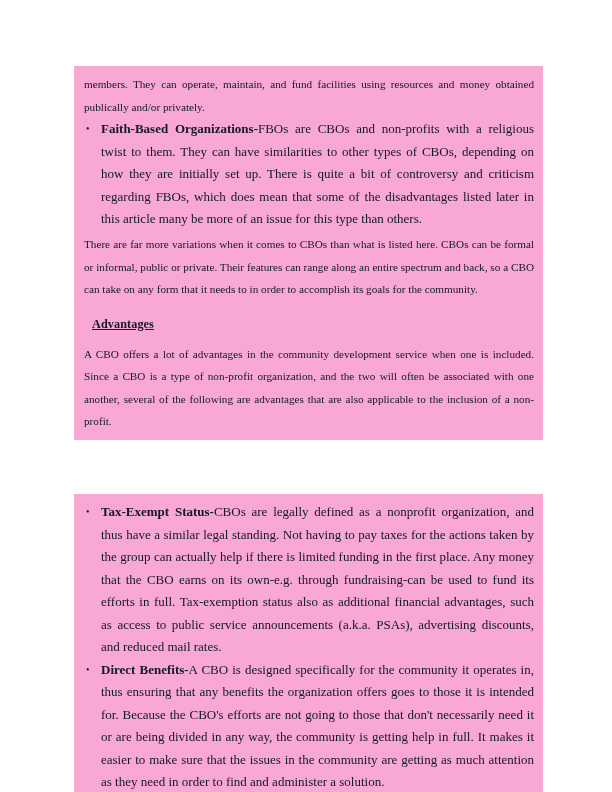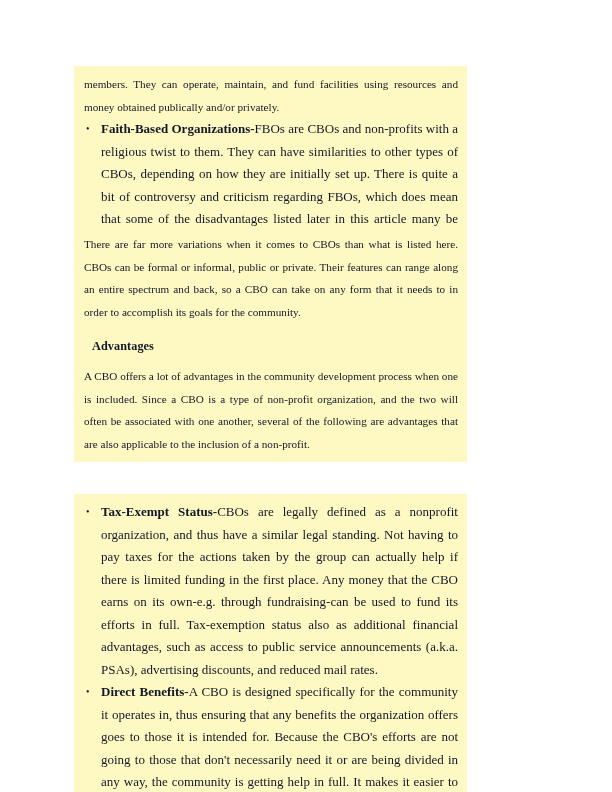--- a/index.html
+++ b/index.html
@@ -18,22 +18,22 @@
   .page {
     position: absolute;
     inset: 0;
     background: #ffffff;
   }
 
   
   .hl-block {
     position: absolute;
     left: 74px;
-    width: 393px;
-    background: #fef9c3;
+    width: 469px;
+    background: #f9a8d4;
     box-sizing: border-box;
   }
 
   .block-1 { top: 66px; }
   .block-2 { top: 226px; }
   .block-3 { top: 456px; margin-top: 38px; }
 
   .block-inner {
     padding: 7px 9px 7px 10px;
   }
@@ -83,20 +83,21 @@
   }
 
   h2.section-heading {
     margin: 0;
     padding: 0 0 0 8px;
     font-size: 12.2px;
     line-height: 30px;
     font-weight: bold;
     color: #111827;
     letter-spacing: 0.1px;
+    text-decoration: underline;
   }
   .spacer-heading-top { height: 8px; }
   .spacer-heading-bottom { height: 4px; }
 </style>
 </head>
 <body>
 
 <div class="page">
 
   <section class="hl-block block-1">
@@ -107,21 +108,21 @@
       </ul>
     </div>
   </section>
 
   <section class="hl-block block-2">
     <div class="block-inner">
       <p class="body">There are far more variations when it comes to CBOs than what is listed here. CBOs can be formal or informal, public or private. Their features can range along an entire spectrum and back, so a CBO can take on any form that it needs to in order to accomplish its goals for the community.</p>
       <div class="spacer-heading-top"></div>
       <h2 class="section-heading">Advantages</h2>
       <div class="spacer-heading-bottom"></div>
-      <p class="body">A CBO offers a lot of advantages in the community development process when one is included. Since a CBO is a type of non-profit organization, and the two will often be associated with one another, several of the following are advantages that are also applicable to the inclusion of a non-profit.</p>
+      <p class="body">A CBO offers a lot of advantages in the community development service when one is included. Since a CBO is a type of non-profit organization, and the two will often be associated with one another, several of the following are advantages that are also applicable to the inclusion of a non-profit.</p>
     </div>
   </section>
 
   <section class="hl-block block-3">
     <div class="block-inner">
       <ul class="bullets">
         <li><span class="lead-term">Tax-Exempt Status-</span><span>CBOs are legally defined as a nonprofit organization, and thus have a similar legal standing. Not having to pay taxes for the actions taken by the group can actually help if there is limited funding in the first place. Any money that the CBO earns on its own-e.g. through fundraising-can be used to fund its efforts in full. Tax-exemption status also as additional financial advantages, such as access to public service announcements (a.k.a. PSAs), advertising discounts, and reduced mail rates.</span></li>
         <li><span class="lead-term">Direct Benefits-</span><span>A CBO is designed specifically for the community it operates in, thus ensuring that any benefits the organization offers goes to those it is intended for. Because the CBO's efforts are not going to those that don't necessarily need it or are being divided in any way, the community is getting help in full. It makes it easier to make sure that the issues in the community are getting as much attention as they need in order to find and administer a solution.</span></li>
       </ul>
     </div>

